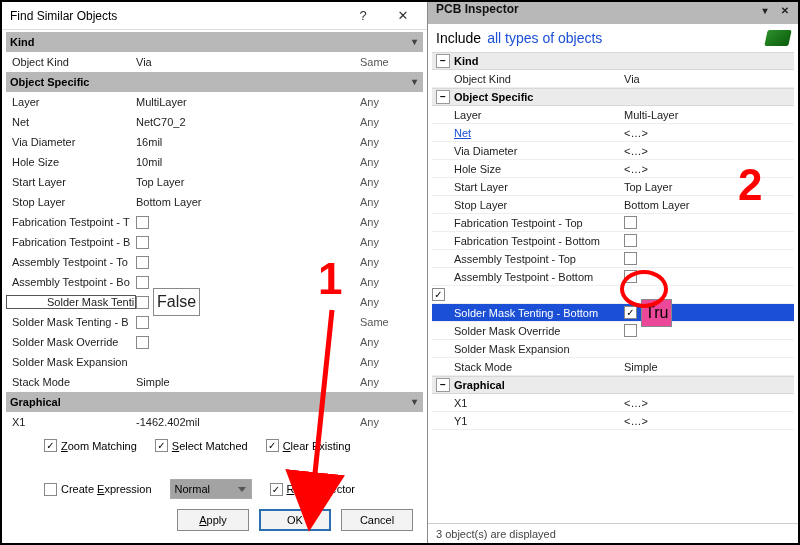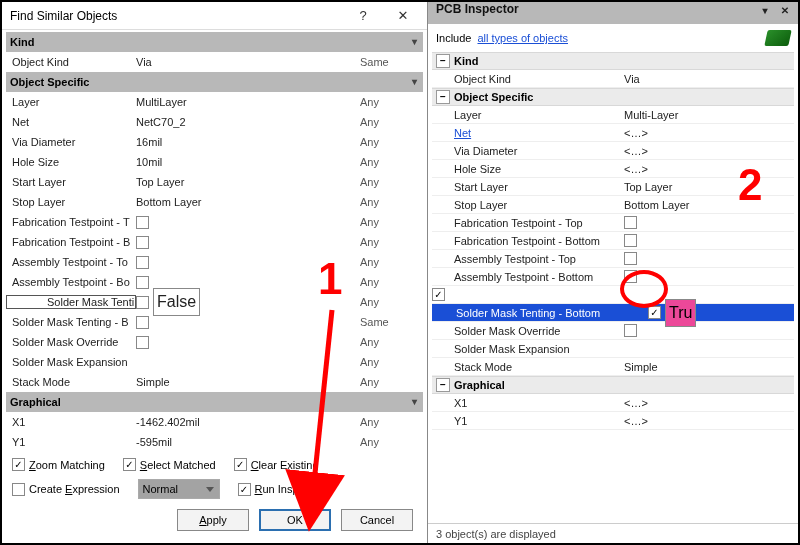--- a/index.html
+++ b/index.html
@@ -73,22 +73,23 @@
   .row.sel .c2 { }
   .chk {
     width:13px; height:13px; border:1px solid #888; display:inline-block; background:#fff;
   }
   .chk.on::after { content:"✓"; font-size:10px; line-height:11px; display:block; text-align:center; color:#000; }
   .valbox {
     border:1px solid #888; height:28px; padding:0 3px; background:#fff; display:inline-flex; align-items:center; font-size:16px;
   }
   .bottom-opts {
     padding: 6px 10px 2px 10px;
-    display:flex; flex-wrap:wrap; gap:8px 18px;
+    display:flex; flex-wrap:wrap; gap:27px 18px;
     font-size: 11px;
+    margin-left: 32px;
   }
   .opt { display:flex; align-items:center; gap:4px; }
   .opt .ul { text-decoration: underline; }
   .select {
     border:1px solid #aaa; height:20px; width:82px; padding:0 16px 0 4px; background:#a3a3a3;
     display:inline-flex; align-items:center; font-size:11px; position:relative;
   }
   .select::after { content:""; position:absolute; right:5px; top:7px; border-left:4px solid transparent; border-right:4px solid transparent; border-top:5px solid #555; }
   .btnbar {
     display:flex; justify-content:flex-end; gap:10px; padding:8px 14px 12px 0;
@@ -111,44 +112,44 @@
     height: 22px;
     background: #b8b8b8;
     display:flex; align-items:flex-start;
     padding:0 4px 0 8px;
     font-weight:bold; font-size:12px; color:#111;
   }
   .insp-title .spacer { flex:1; }
   .insp-title .ibtn { width:18px; height:16px; display:flex; align-items:center; justify-content:center; font-size:10px; color:#222; margin-left:2px; cursor:pointer; }
   .insp-include {
     height: 28px; display:flex; align-items:center; padding:0 8px; gap:6px;
-    font-size:11px;
-  }
-  .insp-include a { color:#1a4fd6; text-decoration: underline; cursor:pointer; }
+    font-size:14px;
+  }
+  .insp-include a { color:#1a4fd6; cursor:pointer; }
   .chip-icon {
     width:24px; height:16px; background: linear-gradient(135deg,#2a8f2a,#0c5d0c);
     border-radius:2px; transform: skewX(-12deg);
     margin-left:auto;
   }
   .tree {
     flex:1; overflow:hidden; padding: 0 4px;
   }
   .tsection {
     background:#ebebeb; height:18px; display:flex; align-items:center; font-weight:bold; font-size:11px; color:#000;
     border-top:1px solid #d8d8d8; border-bottom:1px solid #d8d8d8;
   }
   .tsection .exp { width:14px; height:14px; border:1px solid #999; margin:0 4px; display:flex; align-items:center; justify-content:center; font-size:10px; line-height:10px; background:#fff; }
   .trow {
     display:flex; height:18px; align-items:center; font-size:11px; color:#222;
     border-bottom:1px solid #eee;
   }
   .trow .tc1 { width:192px; padding-left:22px; overflow:hidden; white-space:nowrap; }
   .trow .tc2 { flex:1; display:flex; align-items:center; gap:4px; overflow:hidden; white-space:nowrap; }
   .trow.hl { background:#1a4fd6; color:#fff; }
-  .trow.hl .tc1, .trow.hl .tc2 { color:#fff;padding-left:24px; }
+  .trow.hl .tc1, .trow.hl .tc2 { color:#fff; }
   .link { color:#1a4fd6; text-decoration:underline; }
   .status {
     height:20px; border-top:1px solid #ccc; padding-left:8px; display:flex; align-items:center; font-size:11px; color:#444;
   }
   
   .annot {
     position:absolute; pointer-events:none;
   }
   .big1 { color:#f00; font-size:44px; font-weight:bold; font-family:Arial,sans-serif; }
   .big2 { color:#f00; font-size:44px; font-weight:bold; font-family:Arial,sans-serif; }

